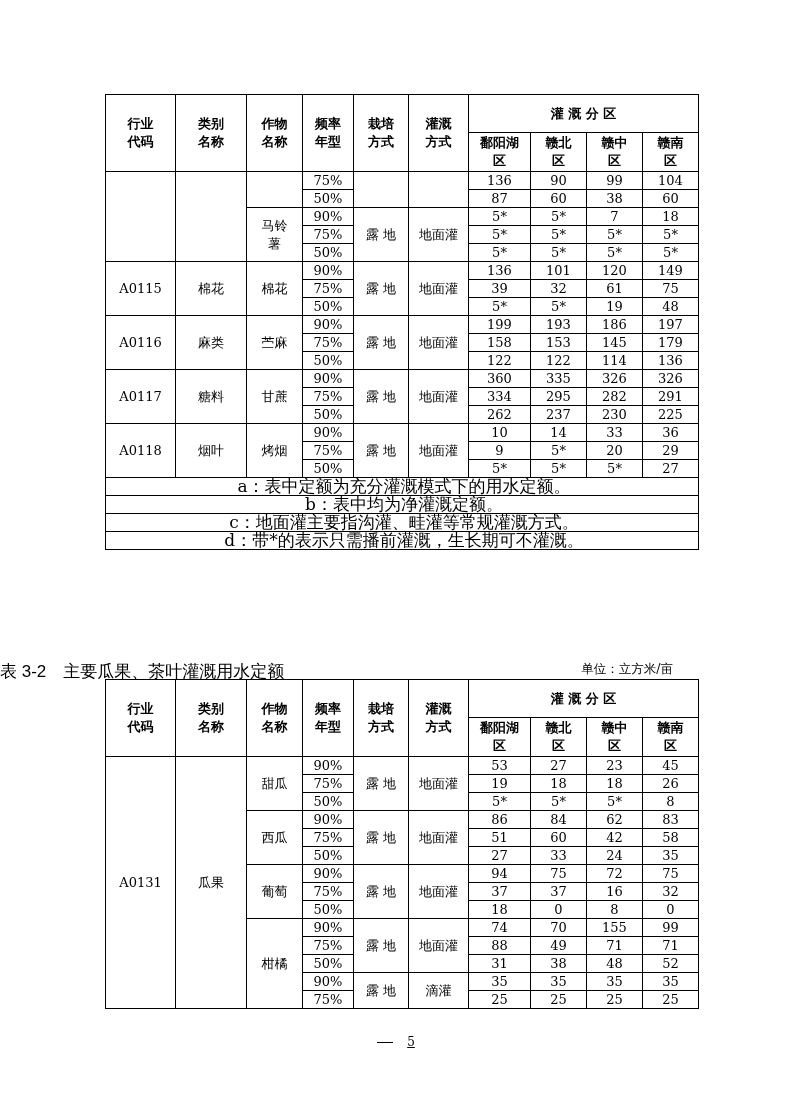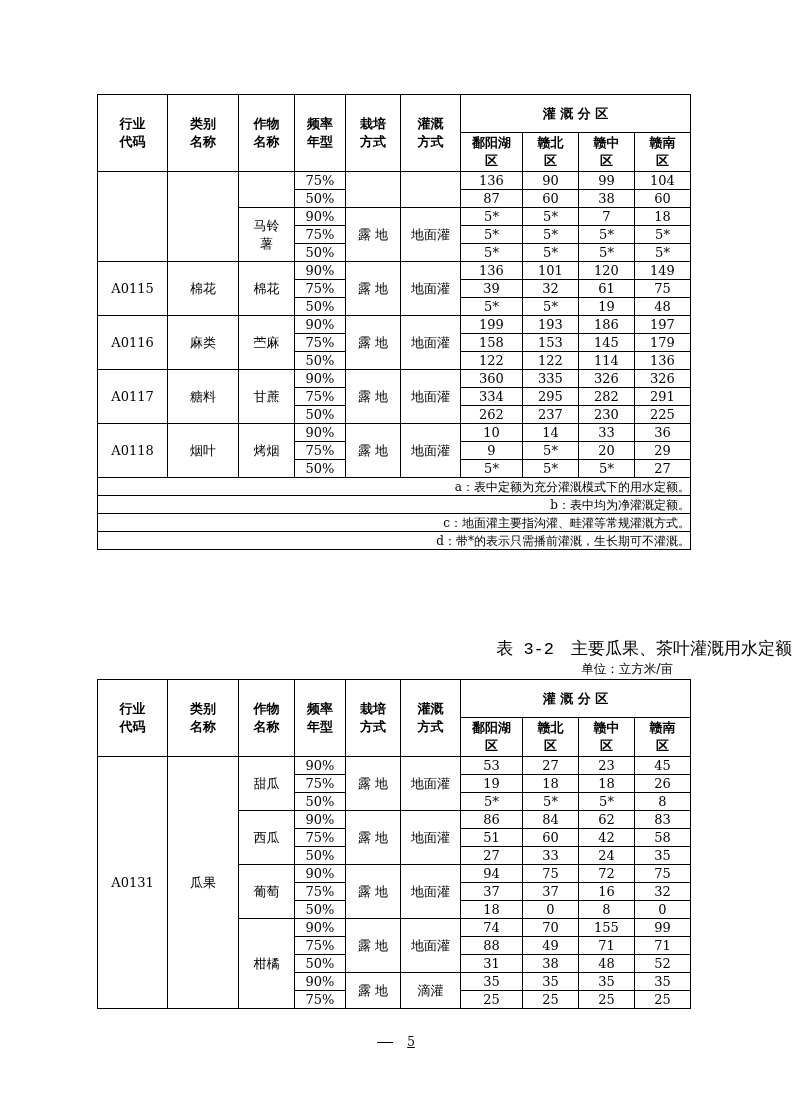--- a/index.html
+++ b/index.html
@@ -1,24 +1,24 @@
 <!DOCTYPE html>
 <html><head>
 <meta charset="utf-8">
 <style>
   html,body{margin:0;padding:0;background:#fff;}
   body{width:792px;height:1120px;position:relative;overflow:hidden;font-family:"DejaVu Serif","Liberation Serif",serif;color:#000;}
-  table{border-collapse:collapse;position:absolute;left:97px;table-layout:fixed;}
+  table{border-collapse:collapse;position:absolute;left:105px;table-layout:fixed;}
   td,th{border:1px solid #000;padding:0;text-align:center;vertical-align:middle;font-size:13px;line-height:1;overflow:hidden;white-space:nowrap;}
   th{font-family:"DejaVu Sans","Liberation Sans",sans-serif;font-weight:bold;font-size:13px;line-height:18px;}
-  td.note{text-align:right;padding-left:4px;font-size:12px;}
+  td.note{text-align:center;padding-left:4px;font-size:17px;}
   .cell{height:18px;}
   #t1{top:94px;}
   #t2{top:679px;}
-  .title{position:absolute;left:0;width:792px;top:637px;text-align:right;font-family:Liberation Mono, monospace;font-size:17px;}
+  .title{position:absolute;left:0;width:792px;top:660px;text-align:left;font-family:Liberation Sans, sans-serif;font-size:17px;}
   .unit{position:absolute;right:119px;top:661px;font-size:12.5px;}
   .pageno{position:absolute;top:1035px;left:0;width:792px;text-align:center;font-size:12px;}
   .pageno .dash{display:inline-block;width:16px;border-bottom:1px solid #000;margin-right:14px;vertical-align:middle;}
   .pageno .num{text-decoration:underline;}
   .wrap2{line-height:18px;white-space:normal;}
 </style>
 </head>
 <body>
 
 <table id="t1">

